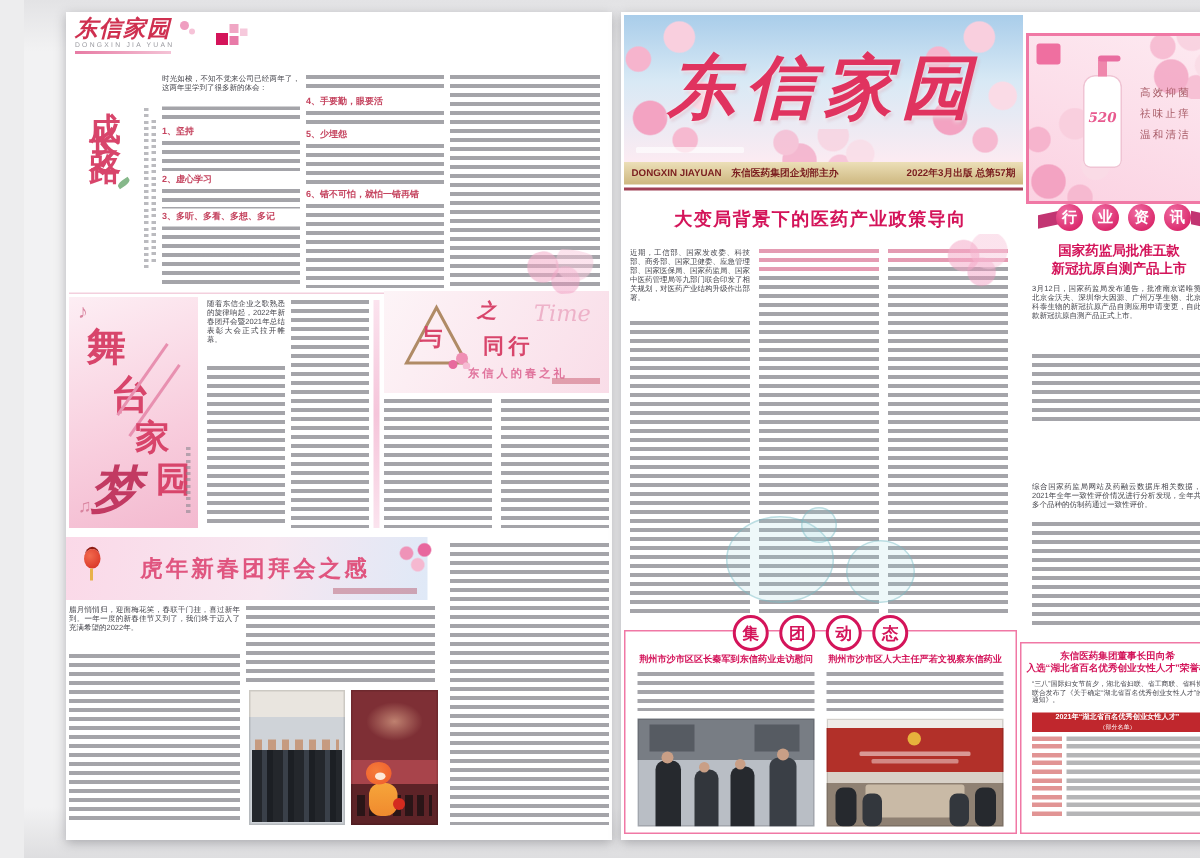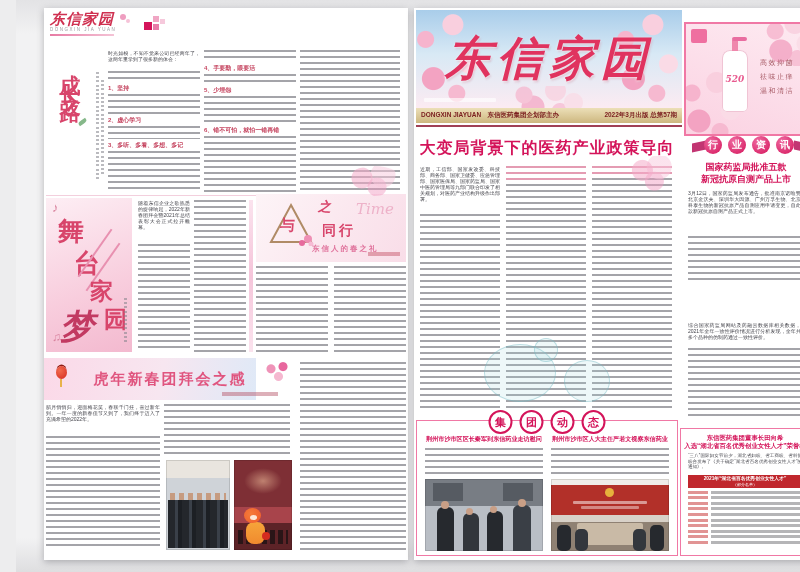--- a/index.html
+++ b/index.html
@@ -61,21 +61,21 @@
   .goldbar{background:linear-gradient(180deg,#ecdfb8,#cdb77f);color:#7c2020;font-size:6.5px;font-weight:bold;display:flex;align-items:center;justify-content:space-between;padding:0 5px;box-sizing:border-box;}
   .bloss{position:absolute;background:
     radial-gradient(circle at 20% 30%,#f6b4cd 0 8px,transparent 9px),
     radial-gradient(circle at 55% 15%,#f9cfde 0 10px,transparent 11px),
     radial-gradient(circle at 30% 70%,#f3a3c2 0 11px,transparent 12px),
     radial-gradient(circle at 75% 55%,#fadbe6 0 9px,transparent 10px),
     radial-gradient(circle at 60% 85%,#f6b9d0 0 8px,transparent 9px);}
   .adbox{border:2px solid #f078a5;background:linear-gradient(200deg,#fdeaf1,#fbd2e2);overflow:hidden;}
   .bottle{position:absolute;background:#fff;border-radius:8px 8px 5px 5px;box-shadow:0 0 0 1px #f0c4d4 inset;}
   .feat{font-size:7px;color:#a75b66;letter-spacing:1.5px;line-height:14px;white-space:nowrap;}
-  .main-head{font-size:16px;font-weight:bold;color:#d4145a;text-align:center;letter-spacing:1px;}
+  .main-head{font-size:12px;font-weight:bold;color:#d4145a;text-align:center;letter-spacing:1px;}
   .ribbon-c{width:18px;height:18px;border-radius:50%;background:radial-gradient(circle at 35% 30%,#ef6ba2,#d4145a);color:#fff;font-weight:bold;font-size:10px;display:flex;align-items:center;justify-content:center;}
   .tail{position:absolute;width:14px;height:9px;background:#c23572;}
   .sideh{font-size:9px;font-weight:bold;color:#d4145a;text-align:center;line-height:11.5px;}
   .honor-h{font-size:6.4px;font-weight:bold;color:#d4145a;text-align:center;line-height:8px;}
   .redtbl-h{background:#c0272d;color:#fff;text-align:center;}
   .grpbox,.honorbox{border:1.5px solid #f078a5;}
   .circ{width:20px;height:20px;border-radius:50%;border:2px solid #d4145a;background:#fff;color:#d4145a;font-weight:bold;font-size:11px;display:flex;align-items:center;justify-content:center;}
   .grp-h{font-size:6.1px;font-weight:bold;color:#d4145a;text-align:center;white-space:nowrap;overflow:hidden;}
   .molecule{border:1px solid rgba(110,180,190,.4);border-radius:50%;background:rgba(160,215,222,.18);}
   .flowerwm{background:radial-gradient(circle at 30% 40%,rgba(244,170,200,.55) 0 10px,transparent 11px),radial-gradient(circle at 65% 30%,rgba(248,200,220,.5) 0 12px,transparent 13px),radial-gradient(circle at 55% 70%,rgba(240,150,190,.45) 0 9px,transparent 10px);}
@@ -160,21 +160,21 @@
       <span class="abs" style="left:62px;top:4px;font:italic bold 13px 'DejaVu Serif',serif;color:#d8456b;">之</span>
       <span class="abs" style="left:66px;top:28px;font:bold 14px 'DejaVu Serif',serif;color:#d8456b;letter-spacing:3px;">同行</span>
       <span class="abs timewm" style="left:100px;top:6px;">Time</span>
       <span class="abs gift-sub" style="left:56px;top:50px;">东信人的春之礼</span>
       <div class="abs" style="left:112px;top:58px;width:32px;height:3.5px;background:rgba(200,90,110,.5);"></div>
     </div>
     <div class="abs tb" style="left:212px;top:258px;width:72px;height:86px;"></div>
     <div class="abs tb" style="left:290px;top:258px;width:72px;height:86px;"></div>
     <div class="abs blossom flowerwm" style="left:300px;top:158px;width:60px;height:30px;"></div>
 
-    <div class="abs gala" style="left:0;top:350px;width:212px;height:42px;">
+    <div class="abs gala" style="left:0;top:350px;width:241px;height:42px;">
       <div class="abs lantern" style="left:12px;top:8px;"></div>
       <div class="abs" style="left:16px;top:21px;width:2px;height:8px;background:#e8b24a;"></div>
       <div class="abs gala-title" style="left:30px;top:12px;width:192px;">虎年新春团拜会之感</div>
       <div class="abs blossom" style="left:218px;top:2px;width:30px;height:22px;background:radial-gradient(circle at 30% 40%,#ef93b8 0 4px,transparent 5px),radial-gradient(circle at 70% 30%,#e8679e 0 4px,transparent 5px),radial-gradient(circle at 55% 75%,#f5b8d0 0 4px,transparent 5px);"></div>
       <div class="abs" style="left:178px;top:34px;width:56px;height:3.5px;background:rgba(180,80,100,.45);"></div>
     </div>
     <div class="col" style="left:2px;top:396px;width:114px;height:146px;">
       <div class="lead5" style="height:30px;">腊月悄悄归，迎面梅花笑，春联千门挂，喜过新年到。一年一度的新春佳节又到了，我们终于迈入了充满希望的2022年。</div>
       <div class="tb fill" style="margin-top:2px;"></div>
     </div>

